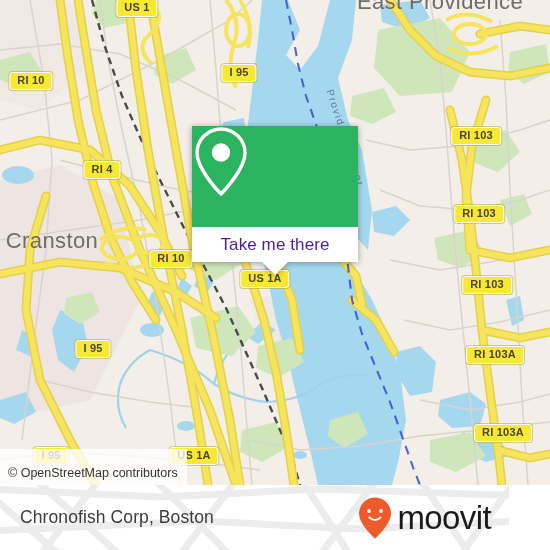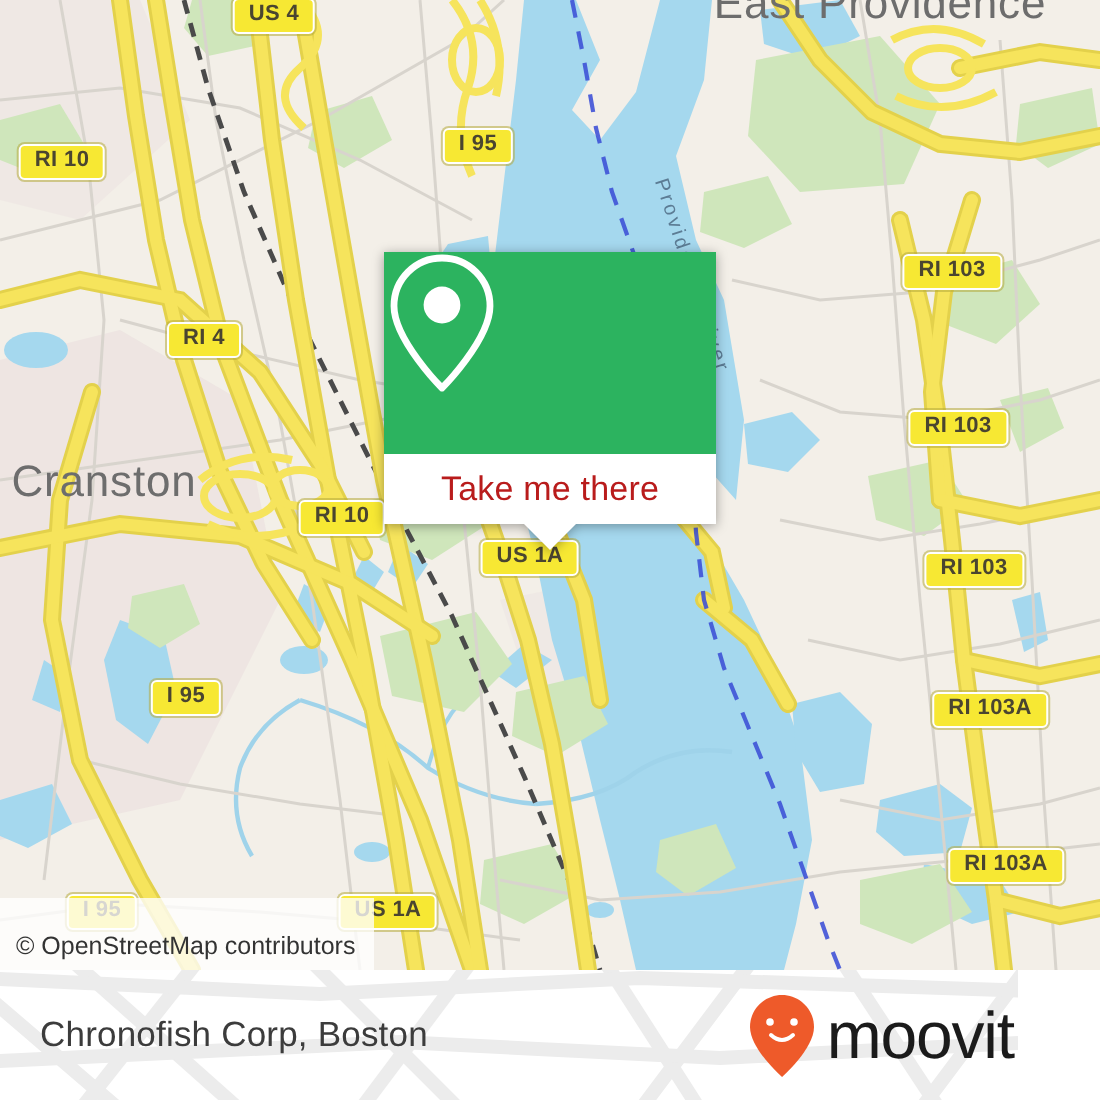--- a/index.html
+++ b/index.html
@@ -36,37 +36,37 @@
         font-size:12.5px;color:#333;padding:17px 9px 4px 8px;
         line-height:15px;white-space:nowrap;}
 
   
   #popup{position:absolute;left:192px;top:126px;width:166px;
          filter:drop-shadow(0 1px 3px rgba(0,0,0,.35));}
   #popup-green{background:#2cb35f;height:101px;
                display:flex;align-items:center;justify-content:center;}
   #popup-foot{background:#fff;height:35px;display:flex;
               align-items:center;justify-content:center;}
-  #popup-label{font-size:17px;color:#b91c1c;letter-spacing:.1px;}
+  #popup-label{font-size:17px;color:#4c1d95;letter-spacing:.1px;}
   #popup-tail{position:absolute;left:50%;top:100%;
               transform:translateX(-50%);
               width:0;height:0;
               border-left:13px solid transparent;
               border-right:13px solid transparent;
               border-top:13px solid #ffffff;}
 
   
   #footer{position:absolute;left:0;top:485px;width:509px;height:65px;
           background:#ffffff;overflow:hidden;}
   #footer-watermark{position:absolute;left:0;top:0;width:550px;height:65px;
                     opacity:1;}
   #footer-title{position:absolute;left:20px;top:0;height:65px;
                 display:flex;align-items:center;
                 font-size:17.5px;color:#3c3c3c;letter-spacing:.1px;}
-  #brand{position:absolute;right:2px;top:0;height:65px;
+  #brand{position:absolute;right:18px;top:0;height:65px;
          display:flex;align-items:center;gap:4px;}
   #brand-word{font-size:33px;color:#1b1b1b;letter-spacing:-.6px;
               font-weight:500;line-height:33px;}
 </style>
 </head>
 <body>
 
 <div id="app">
 
   <div id="map">
@@ -235,21 +235,21 @@
                  L346,232 L348,266 L352,300 L362,334 L376,368 L390,402
                  L402,436 L414,470 L420,485" stroke="#3b4fd6" stroke-width="2.1" fill="none" stroke-dasharray="9 7" opacity=".88"></path>
       </g>
     </svg>
 
     <div class="place place-city" style="left:440px;top:2px;">East Providence</div>
     <div class="place place-city" style="left:52px;top:241px;">Cranston</div>
 
     <div class="river-label" style="left:335px;top:88px;transform:rotate(72deg);">Providence River</div>
 
-    <div class="shield" style="left:137px;top:8px;">US 4</div>
+    <div class="shield" style="left:137px;top:8px;">US 1</div>
     <div class="shield" style="left:239px;top:73px;">I 95</div>
     <div class="shield" style="left:31px;top:81px;">RI 10</div>
     <div class="shield" style="left:102px;top:170px;">RI 4</div>
     <div class="shield" style="left:476px;top:136px;">RI 103</div>
     <div class="shield" style="left:479px;top:214px;">RI 103</div>
     <div class="shield" style="left:487px;top:285px;">RI 103</div>
     <div class="shield" style="left:171px;top:259px;">RI 10</div>
     <div class="shield" style="left:265px;top:279px;">US 1A</div>
     <div class="shield" style="left:93px;top:349px;">I 95</div>
     <div class="shield" style="left:495px;top:355px;">RI 103A</div>

